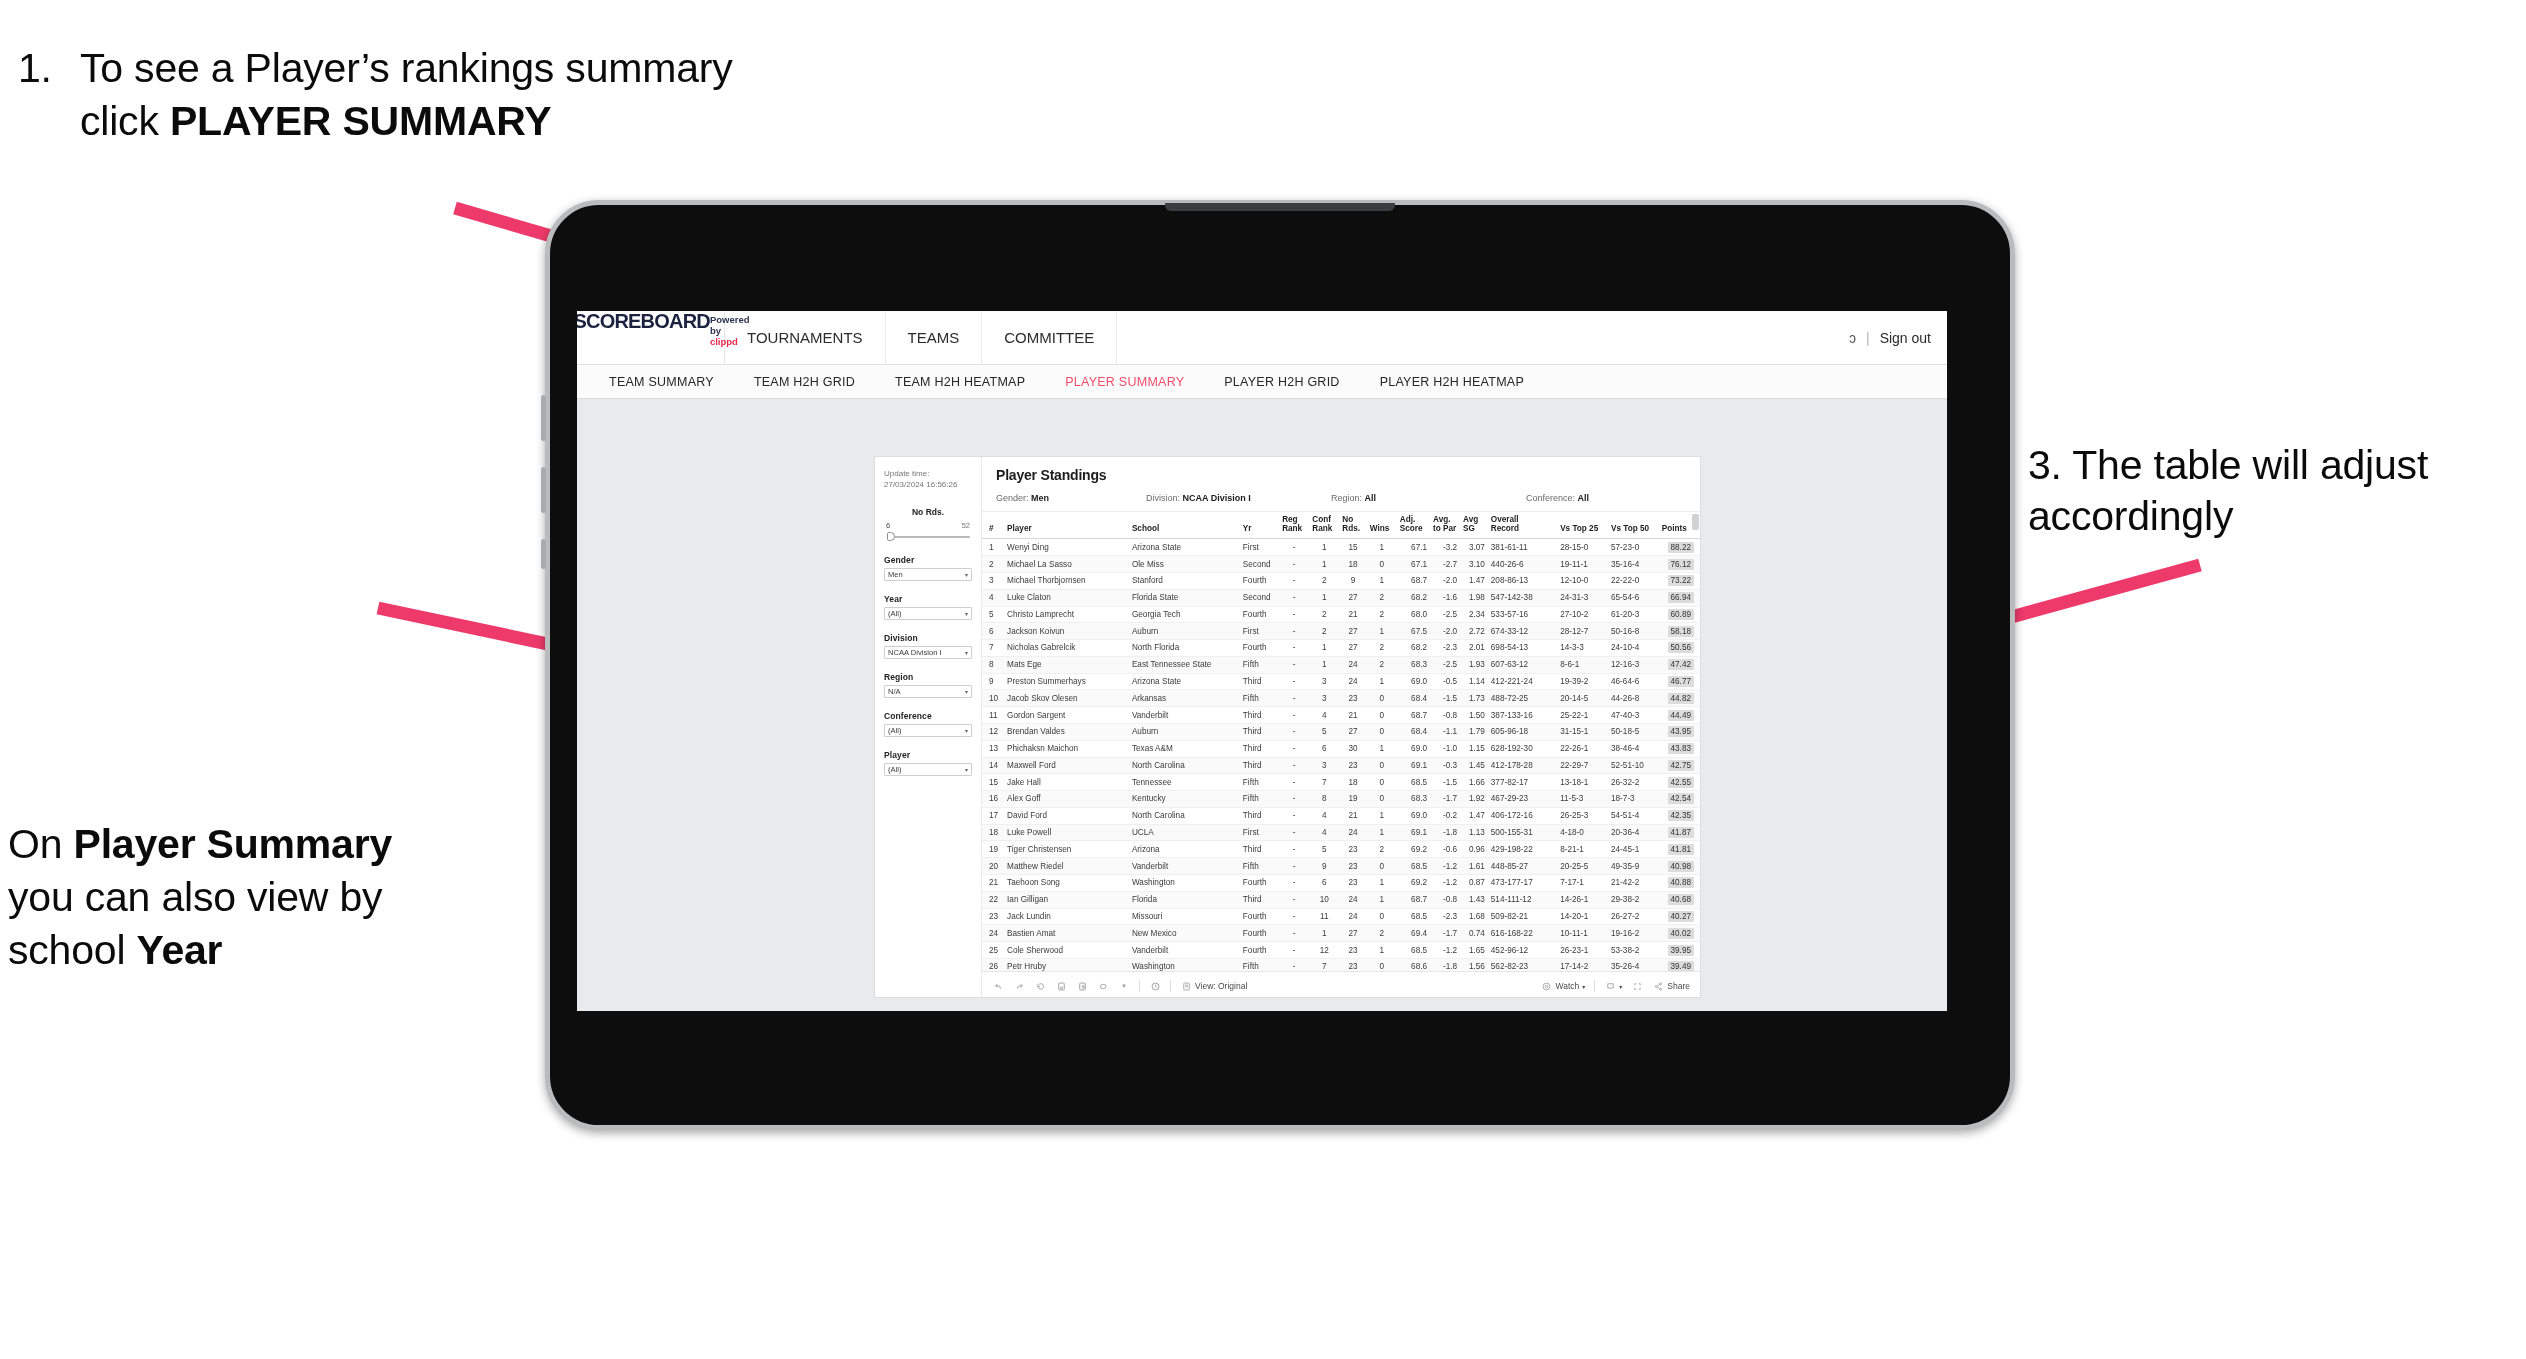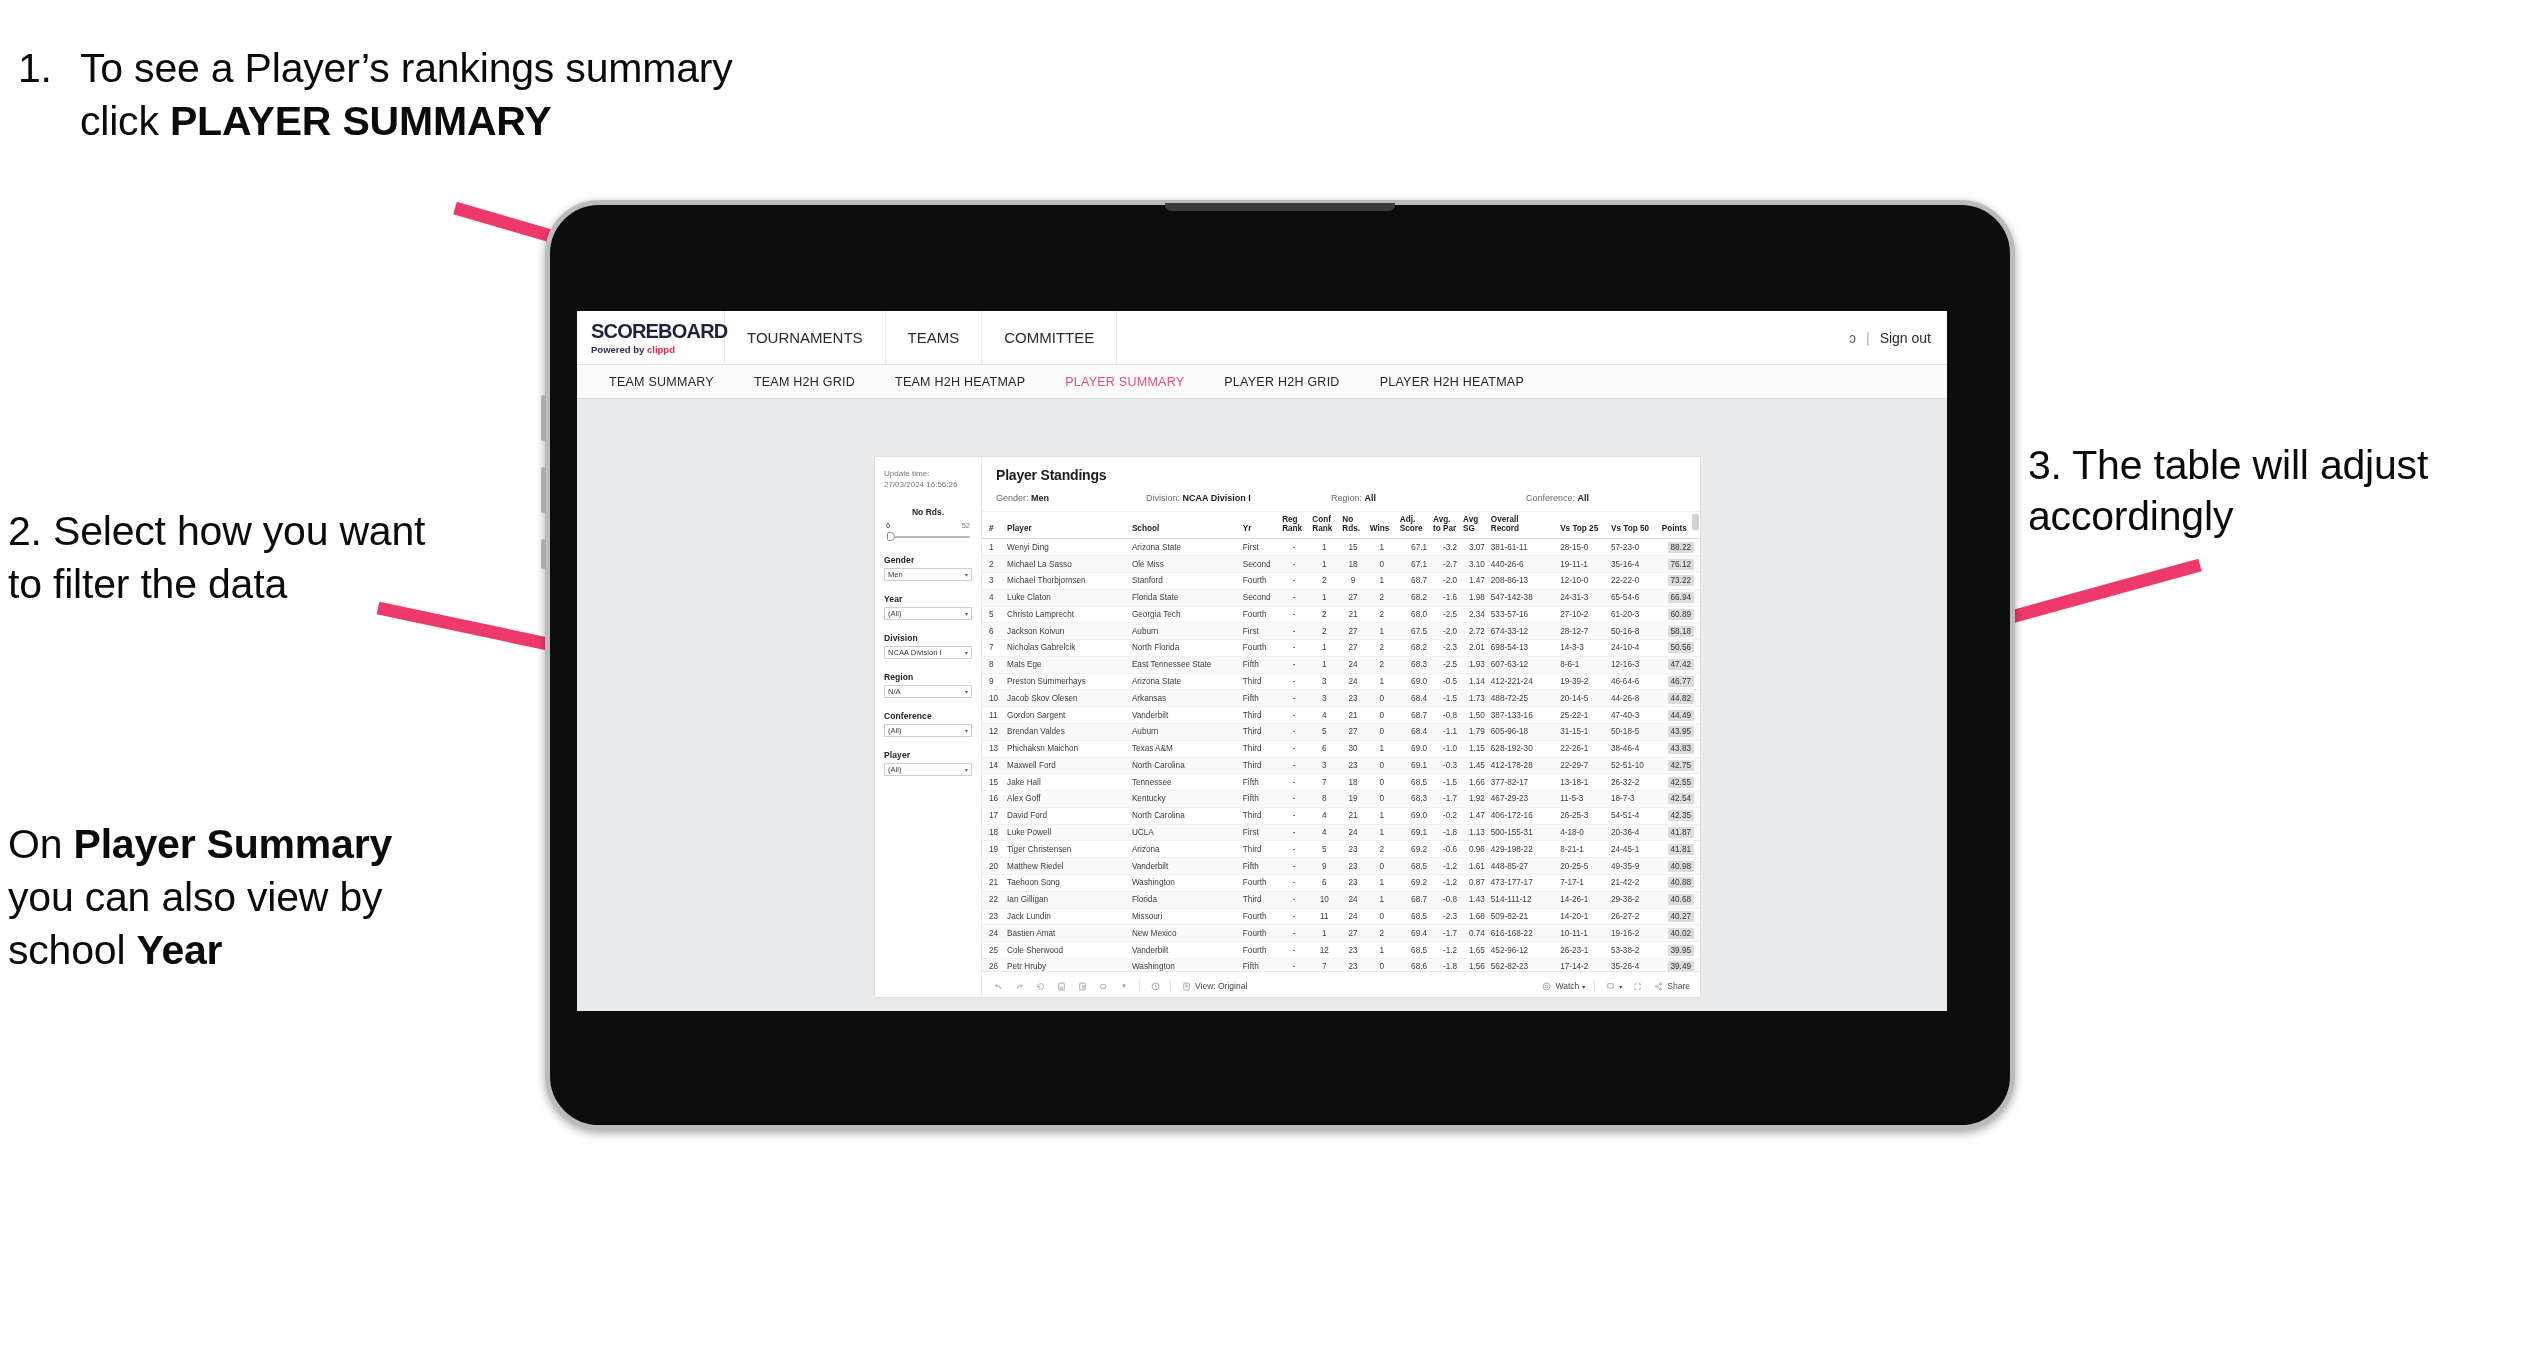--- a/index.html
+++ b/index.html
@@ -56,22 +56,22 @@
   #screen {
     position:absolute; left: 27px; top: 106px;
     width: 1370px; height: 700px;
     background: #e8eaec;
     overflow: hidden;
   }
 
   
   #appbar { height: 54px; background:#fff; display:flex; align-items:stretch;
             border-bottom:1px solid #e2e2e2; position:relative; }
-  .brand { width: 148px; display:flex; flex-direction:column; justify-content:center;
-           padding-left: 14px; border-right:1px solid #e6e6e6; }
+  .brand { width: 148px; display:flex; flex-direction:row; justify-content:center;
+           padding-left: 22px; border-right:1px solid #e6e6e6; }
   .brand .logo { font-family:"Liberation Sans", sans-serif; font-weight:700;
                  font-size:20px; letter-spacing:-0.8px; color:#1c2340; line-height:1; }
   .brand .sub { font-size:9.5px; color:#2a3350; margin-top:3px; font-weight:600; }
   .brand .sub .clippd { color:#e8264f; }
   .navlink { display:flex; align-items:center; padding: 0 22px; font-size:15px;
              color:#2b2b2b; border-right:1px solid #ececec; white-space:nowrap; cursor:pointer; }
   .appbar-spacer { flex:1; }
   .appbar-right { display:flex; align-items:center; gap:10px; padding-right:16px;
                   font-size:14px; color:#2b2b2b; }
   .appbar-right .trunc { max-width: 9px; overflow:hidden; color:#555; }
@@ -174,23 +174,20 @@
 
 <div id="slide">
 
   <div class="callout" id="callout-1">
     <span class="num">1.</span>
     <span class="body">
       <span>To see a Player’s rankings summary click </span><b>PLAYER SUMMARY</b>
     </span>
   </div>
 
-  <div class="callout" id="callout-2">
-    <span>2. Select how you want to filter the data</span>
-  </div>
 
   <div class="callout" id="callout-2b">
     <span>On </span><b>Player Summary</b><span> you can also view by school </span><b>Year</b>
   </div>
 
   <div class="callout" id="callout-3">
     <span>3. The table will adjust accordingly</span>
   </div>
 
   <svg class="arrow-svg" viewBox="0 0 2526 1359">

